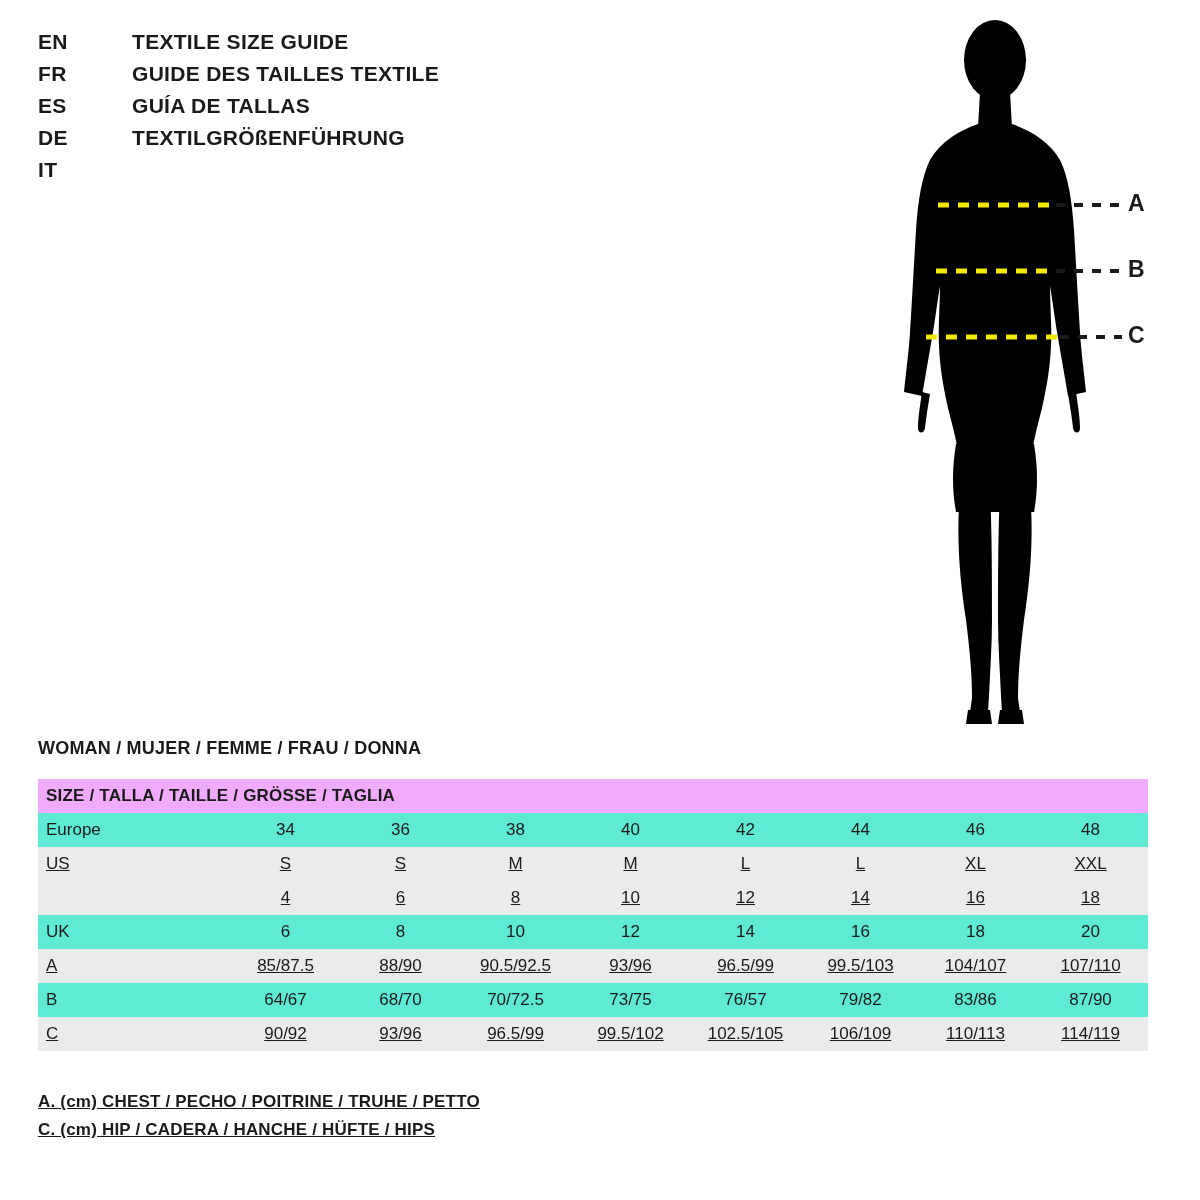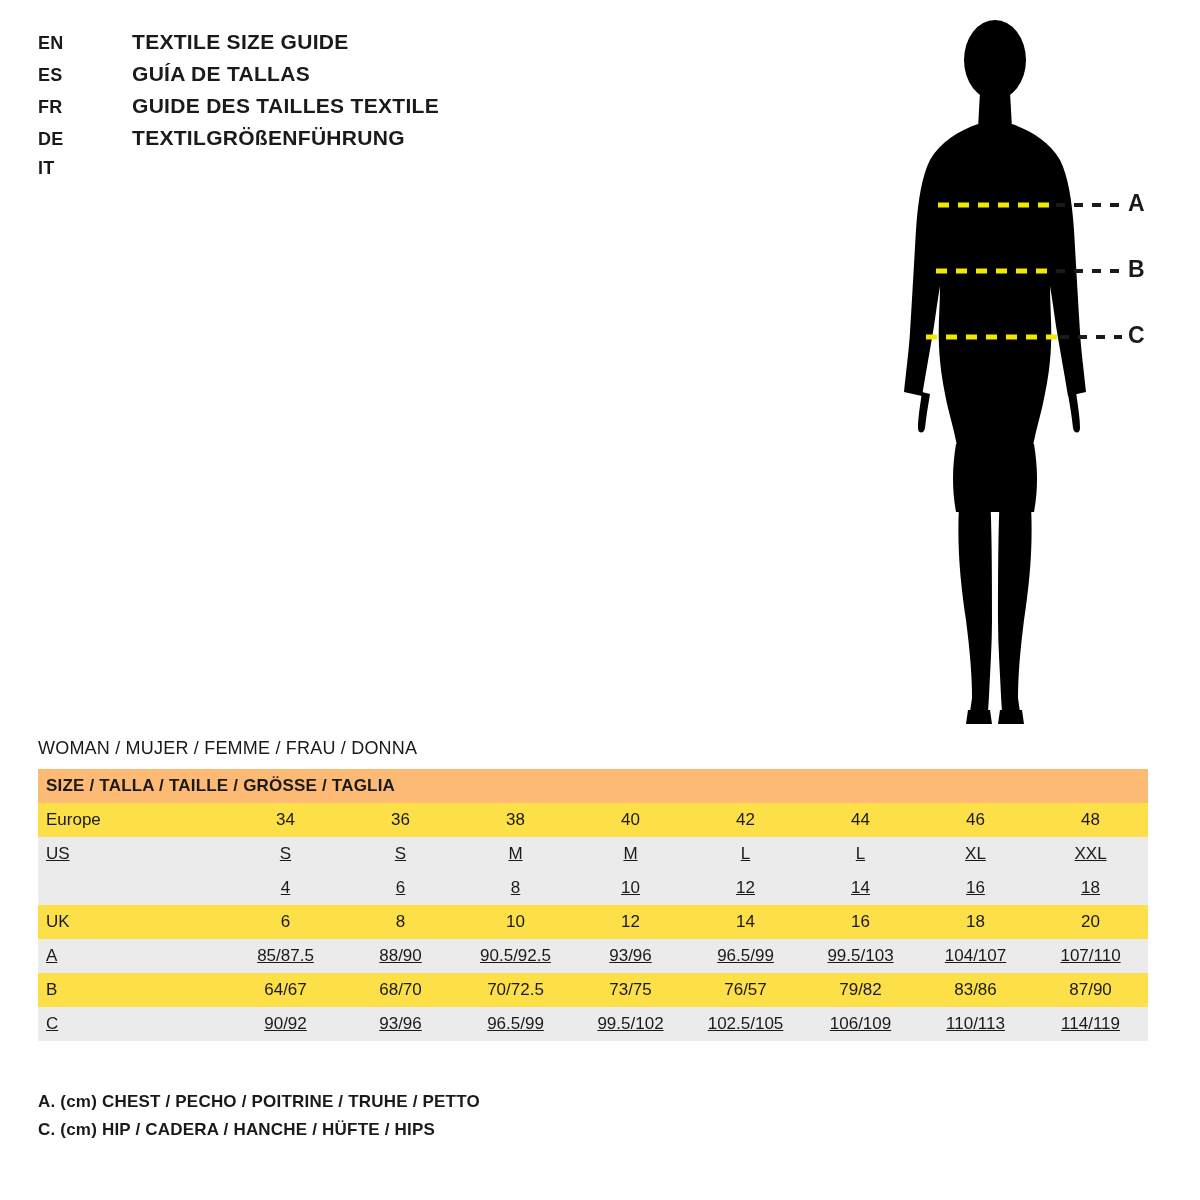--- a/index.html
+++ b/index.html
@@ -29,21 +29,21 @@
     width: 560px;
   }
   .title-row {
     display: flex;
     align-items: baseline;
     height: 32px;
   }
   .title-lang {
     width: 78px;
     flex: 0 0 78px;
-    font-size: 18px;
+    font-size: 21px;
     font-weight: bold;
     letter-spacing: 0.3px;
   }
   .title-text {
     font-size: 21px;
     font-weight: bold;
     letter-spacing: 0.3px;
     white-space: nowrap;
     margin-left: 16px;
   }
@@ -72,87 +72,88 @@
 
   
   .table-section {
     position: absolute;
     left: 38px;
     top: 738px;
     width: 1120px;
   }
   .gender-heading {
     font-size: 18px;
-    font-weight: normal;
+    font-weight: bold;
     letter-spacing: 0.2px;
-    margin-bottom: 10px;
+    margin-bottom: 20px;
   }
   table.size-table {
     border-collapse: collapse;
     width: 1110px;
     table-layout: fixed;
   }
   table.size-table col.c-label { width: 190px; }
   table.size-table col.c-val { width: 115px; }
 
   table.size-table th,
   table.size-table td {
     font-size: 17px;
     padding: 7px 6px;
     text-align: center;
     font-weight: normal;
     color: #1a1a1a;
   }
   table.size-table th.hdr {
-    background: #fdba74;
+    background: #f0abfc;
     text-align: left;
     padding-left: 8px;
     font-weight: bold;
     font-size: 17px;
     letter-spacing: 0.2px;
   }
   table.size-table td.rowlabel {
     text-align: left;
     padding-left: 8px;
   }
   tr.shade td { background: #ebebeb; text-decoration: underline; }
-  tr.plain td { background: #fde047; }
+  tr.plain td { background: #5eead4; }
 
   
   .footnotes {
     position: absolute;
     left: 38px;
     top: 1088px;
     width: 700px;
   }
   .footnote {
     font-size: 17px;
     font-weight: bold;
     letter-spacing: 0.2px;
     line-height: 28px;
     white-space: nowrap;
+    text-decoration: underline;
   }
 </style>
 </head>
 <body>
 
 <div id="page">
 
   <div class="titles">
     <div class="title-row">
       <div class="title-lang">EN</div>
       <div class="title-text">TEXTILE SIZE GUIDE</div>
     </div>
     <div class="title-row">
+      <div class="title-lang">FR</div>
+      <div class="title-text">GUIDE DES TAILLES TEXTILE</div>
+    </div>
+    <div class="title-row">
       <div class="title-lang">ES</div>
       <div class="title-text">GUÍA DE TALLAS</div>
-    </div>
-    <div class="title-row">
-      <div class="title-lang">FR</div>
-      <div class="title-text">GUIDE DES TAILLES TEXTILE</div>
     </div>
     <div class="title-row">
       <div class="title-lang">DE</div>
       <div class="title-text">TEXTILGRÖßENFÜHRUNG</div>
     </div>
     <div class="title-row">
       <div class="title-lang">IT</div>
     </div>
   </div>
 

